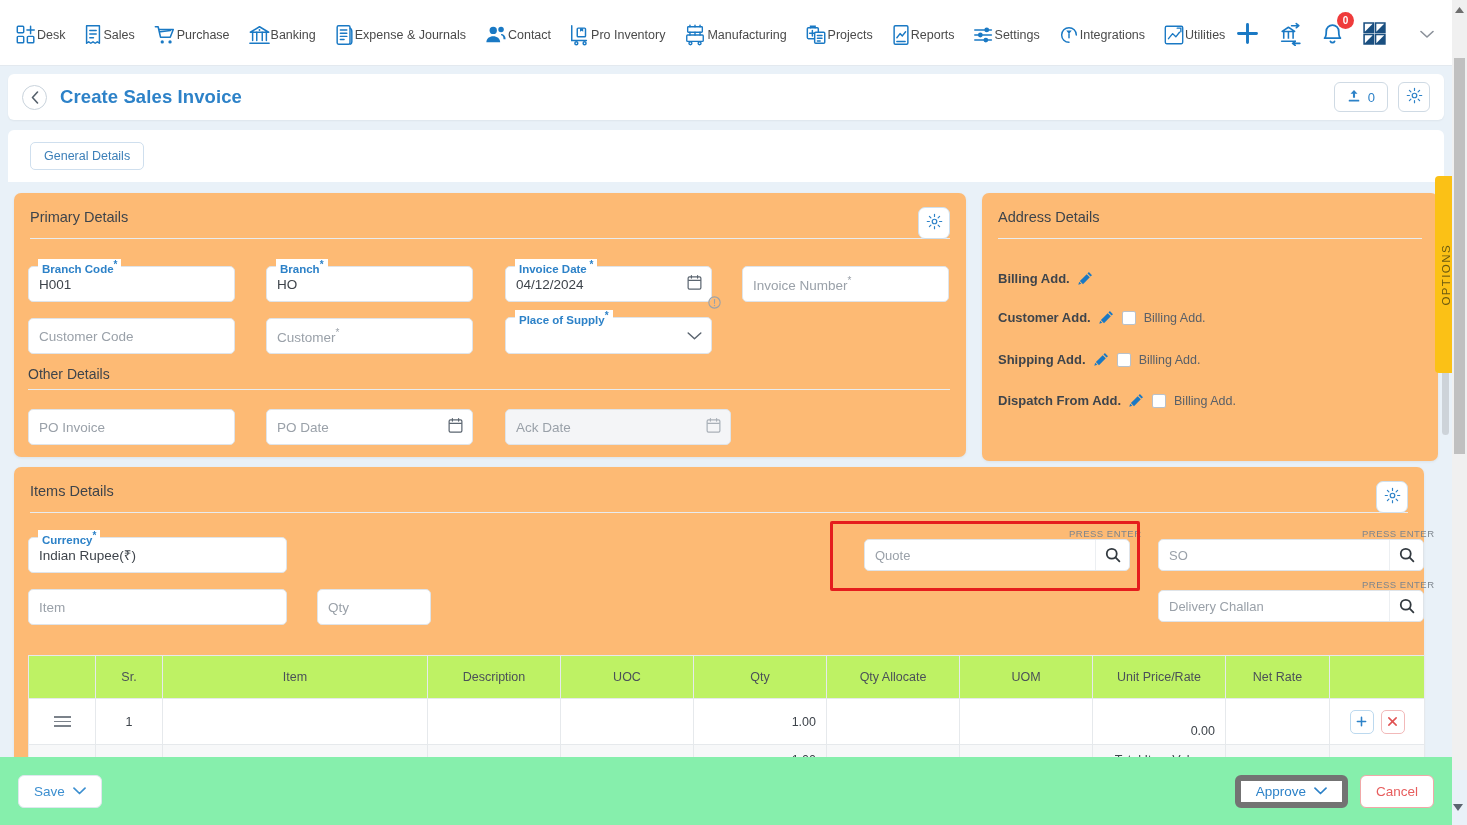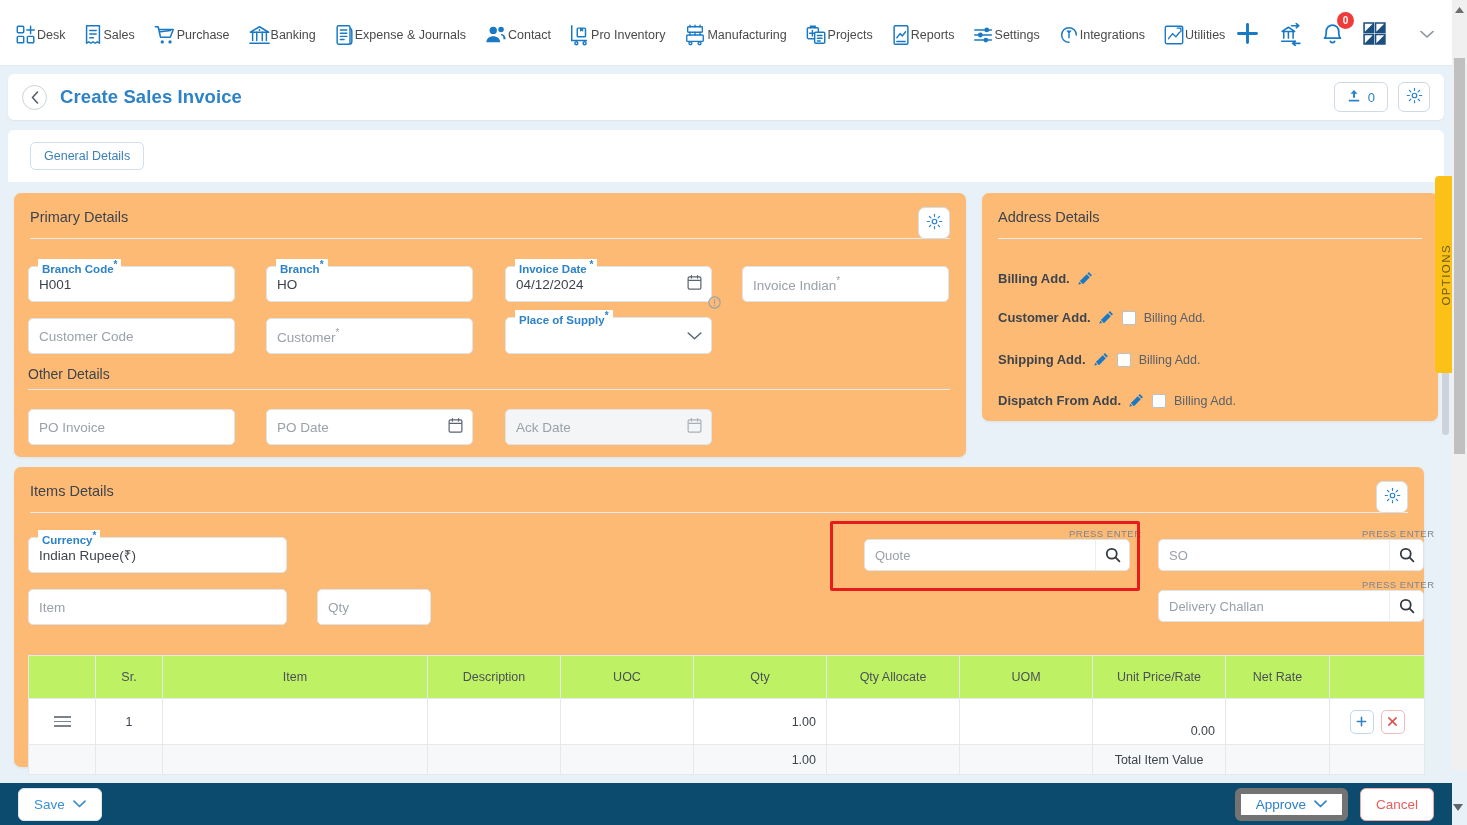--- a/index.html
+++ b/index.html
@@ -75,21 +75,21 @@
     border:1px solid #cfdfee; border-radius:5px; padding:6px 13px;
     font-size:12.5px; color:#3c7fb8; background:#fff; cursor:pointer;
   }
 
   
   .card {
     position:absolute; background:#fdba74; border-radius:7px;
     box-shadow:0 1px 3px rgba(0,0,0,0.06);
   }
   #primary-card { left:14px; top:193px; width:952px; height:264px; }
-  #address-card { left:982px; top:193px; width:456px; height:228px; }
+  #address-card { left:982px; top:193px; width:456px; height:268px; }
   #items-card   { left:14px; top:467px; width:1410px; height:300px; }
 
   .card-title {
     font-size:14.5px; color:#3e444b; font-weight:normal; padding:16px 0 0 16px;
     font-family:"Liberation Sans", sans-serif;
   }
   #address-card .card-title { padding-left:16px; }
   .card-rule { height:1px; background:#e8ecef; margin:13px 16px 0 16px; }
   .card-gear {
     position:absolute; right:16px; top:14px;
@@ -183,22 +183,22 @@
   .ract {
     width:24px; height:24px; border-radius:5px; display:flex;
     align-items:center; justify-content:center; cursor:pointer; font-size:15px;
     background:#fff;
   }
   .ract.add { border:1px solid #bcd9ef; color:#2d82c8; }
   .ract.del { border:1px solid #f2b9b9; color:#e05252; }
 
   
   .footer {
-    position:absolute; bottom:0; left:0; width:1452px; height:42px;
-    background:#0c4a6e; display:flex; align-items:center; padding:15px 18px;
+    position:absolute; bottom:0; left:0; width:1452px; height:68px;
+    background:#86efac; display:flex; align-items:center; padding:15px 18px;
   }
   .btn {
     height:33px; border-radius:6px; display:flex; align-items:center; gap:8px;
     padding:0 15px; font-size:13.5px; cursor:pointer; background:#fff;
   }
   .btn.save { border:1px solid #dfe7ee; color:#3c8fd0; }
   .btn.approve { border:6px solid #737373; color:#2d82c8; margin-left:auto; }
   .btn.cancel { border:1px solid #f0a8a8; color:#e75d5d; margin-left:12px; }
   .caret-svg { display:flex; align-items:center; }
 
@@ -497,21 +497,21 @@
             <rect x="1.2" y="2.6" width="13.6" height="13" rx="1.4"></rect>
             <path d="M1.2 6.2h13.6"></path>
             <path d="M4.7 1.2v2.6M11.3 1.2v2.6" stroke-linecap="round"></path>
           </svg>
         </span>
       </div>
     </div>
 
     <div class="field" style="left:728px; top:73px; width:207px;">
       <div class="fbox">
-        <span class="ph"><span>Invoice Indian</span><span class="req">*</span></span>
+        <span class="ph"><span>Invoice Number</span><span class="req">*</span></span>
       </div>
     </div>
 
     <div class="field" style="left:14px; top:125px; width:207px;">
       <div class="fbox">
         <span class="ph">Customer Code</span>
       </div>
     </div>
 
     <div class="field" style="left:252px; top:125px; width:207px;">
@@ -553,21 +553,21 @@
         <span class="fic">
           <svg width="15" height="16" viewBox="0 0 16 17" fill="none" stroke="#5b6570" stroke-width="1.3">
             <rect x="1.2" y="2.6" width="13.6" height="13" rx="1.4"></rect>
             <path d="M1.2 6.2h13.6"></path>
             <path d="M4.7 1.2v2.6M11.3 1.2v2.6" stroke-linecap="round"></path>
           </svg>
         </span>
       </div>
     </div>
 
-    <div class="field" style="left:491px; top:216px; width:207px;border-radius:17px;">
+    <div class="field" style="left:491px; top:216px; width:226px;border-radius:17px;">
       <div class="fbox disabled">
         <span class="ph">Ack Date</span>
         <span class="fic disabled">
           <svg width="15" height="16" viewBox="0 0 16 17" fill="none" stroke="#a9b0b8" stroke-width="1.3">
             <rect x="1.2" y="2.6" width="13.6" height="13" rx="1.4"></rect>
             <path d="M1.2 6.2h13.6"></path>
             <path d="M4.7 1.2v2.6M11.3 1.2v2.6" stroke-linecap="round"></path>
           </svg>
         </span>
       </div>

